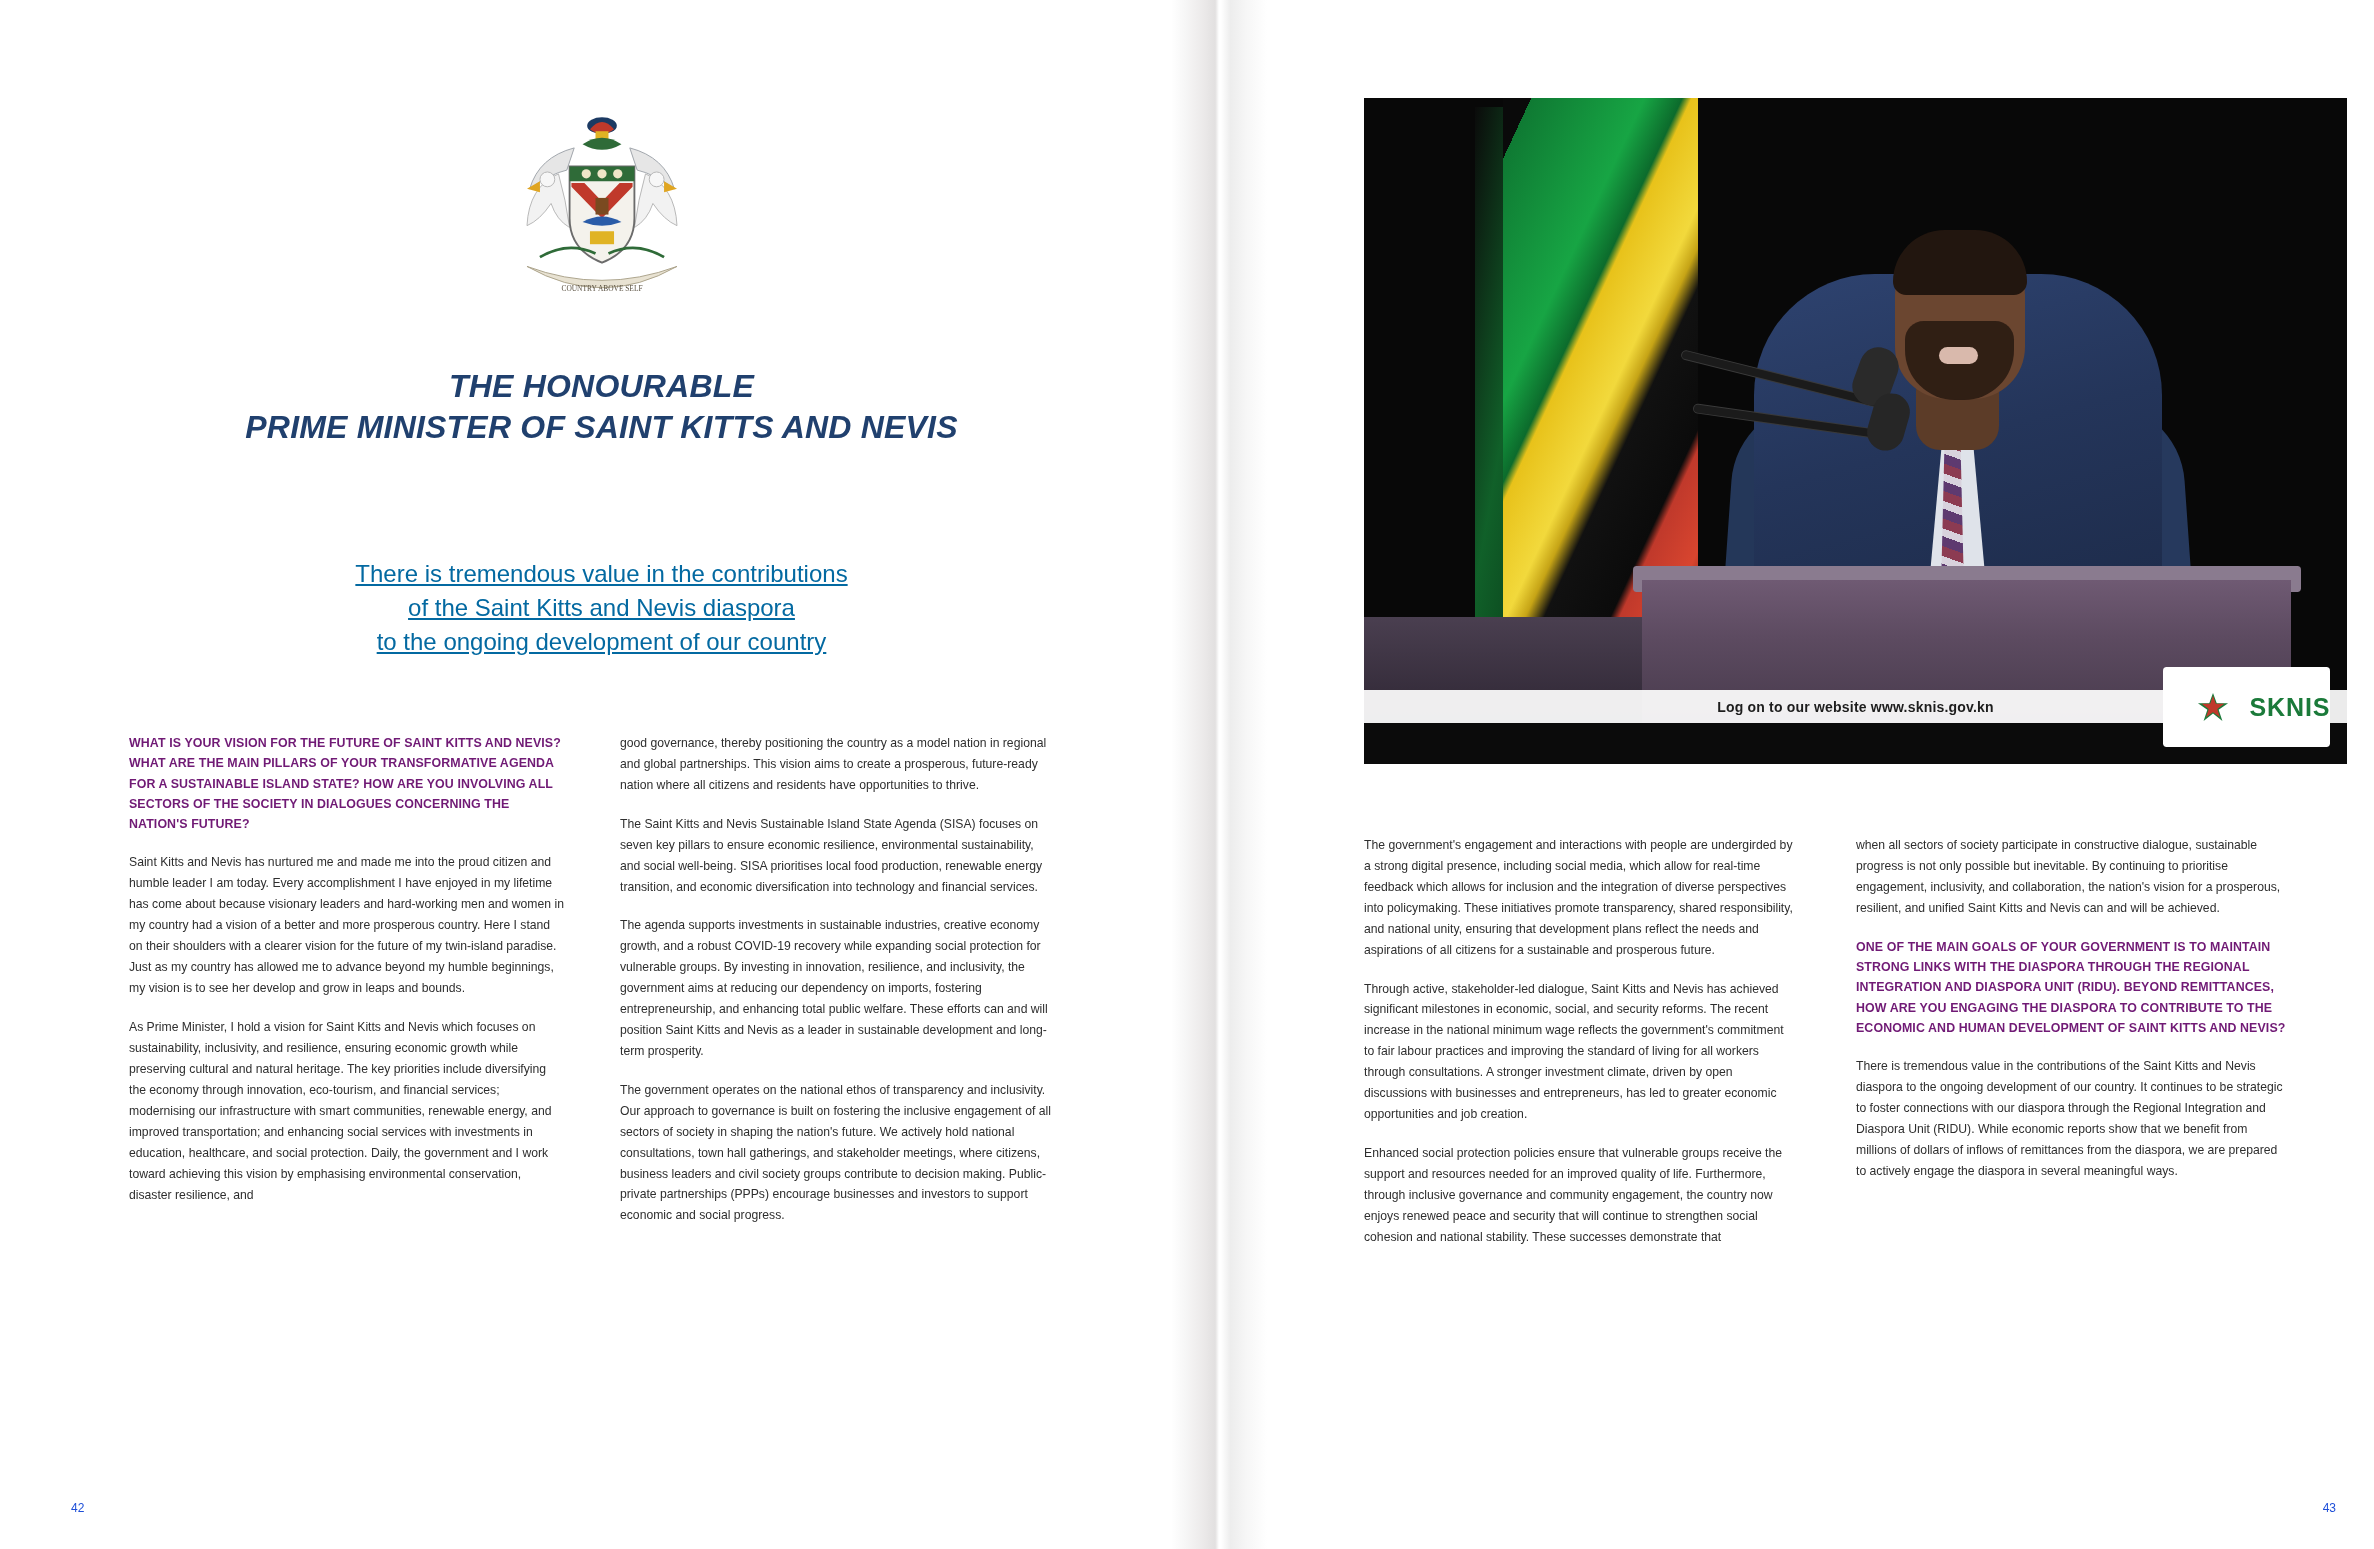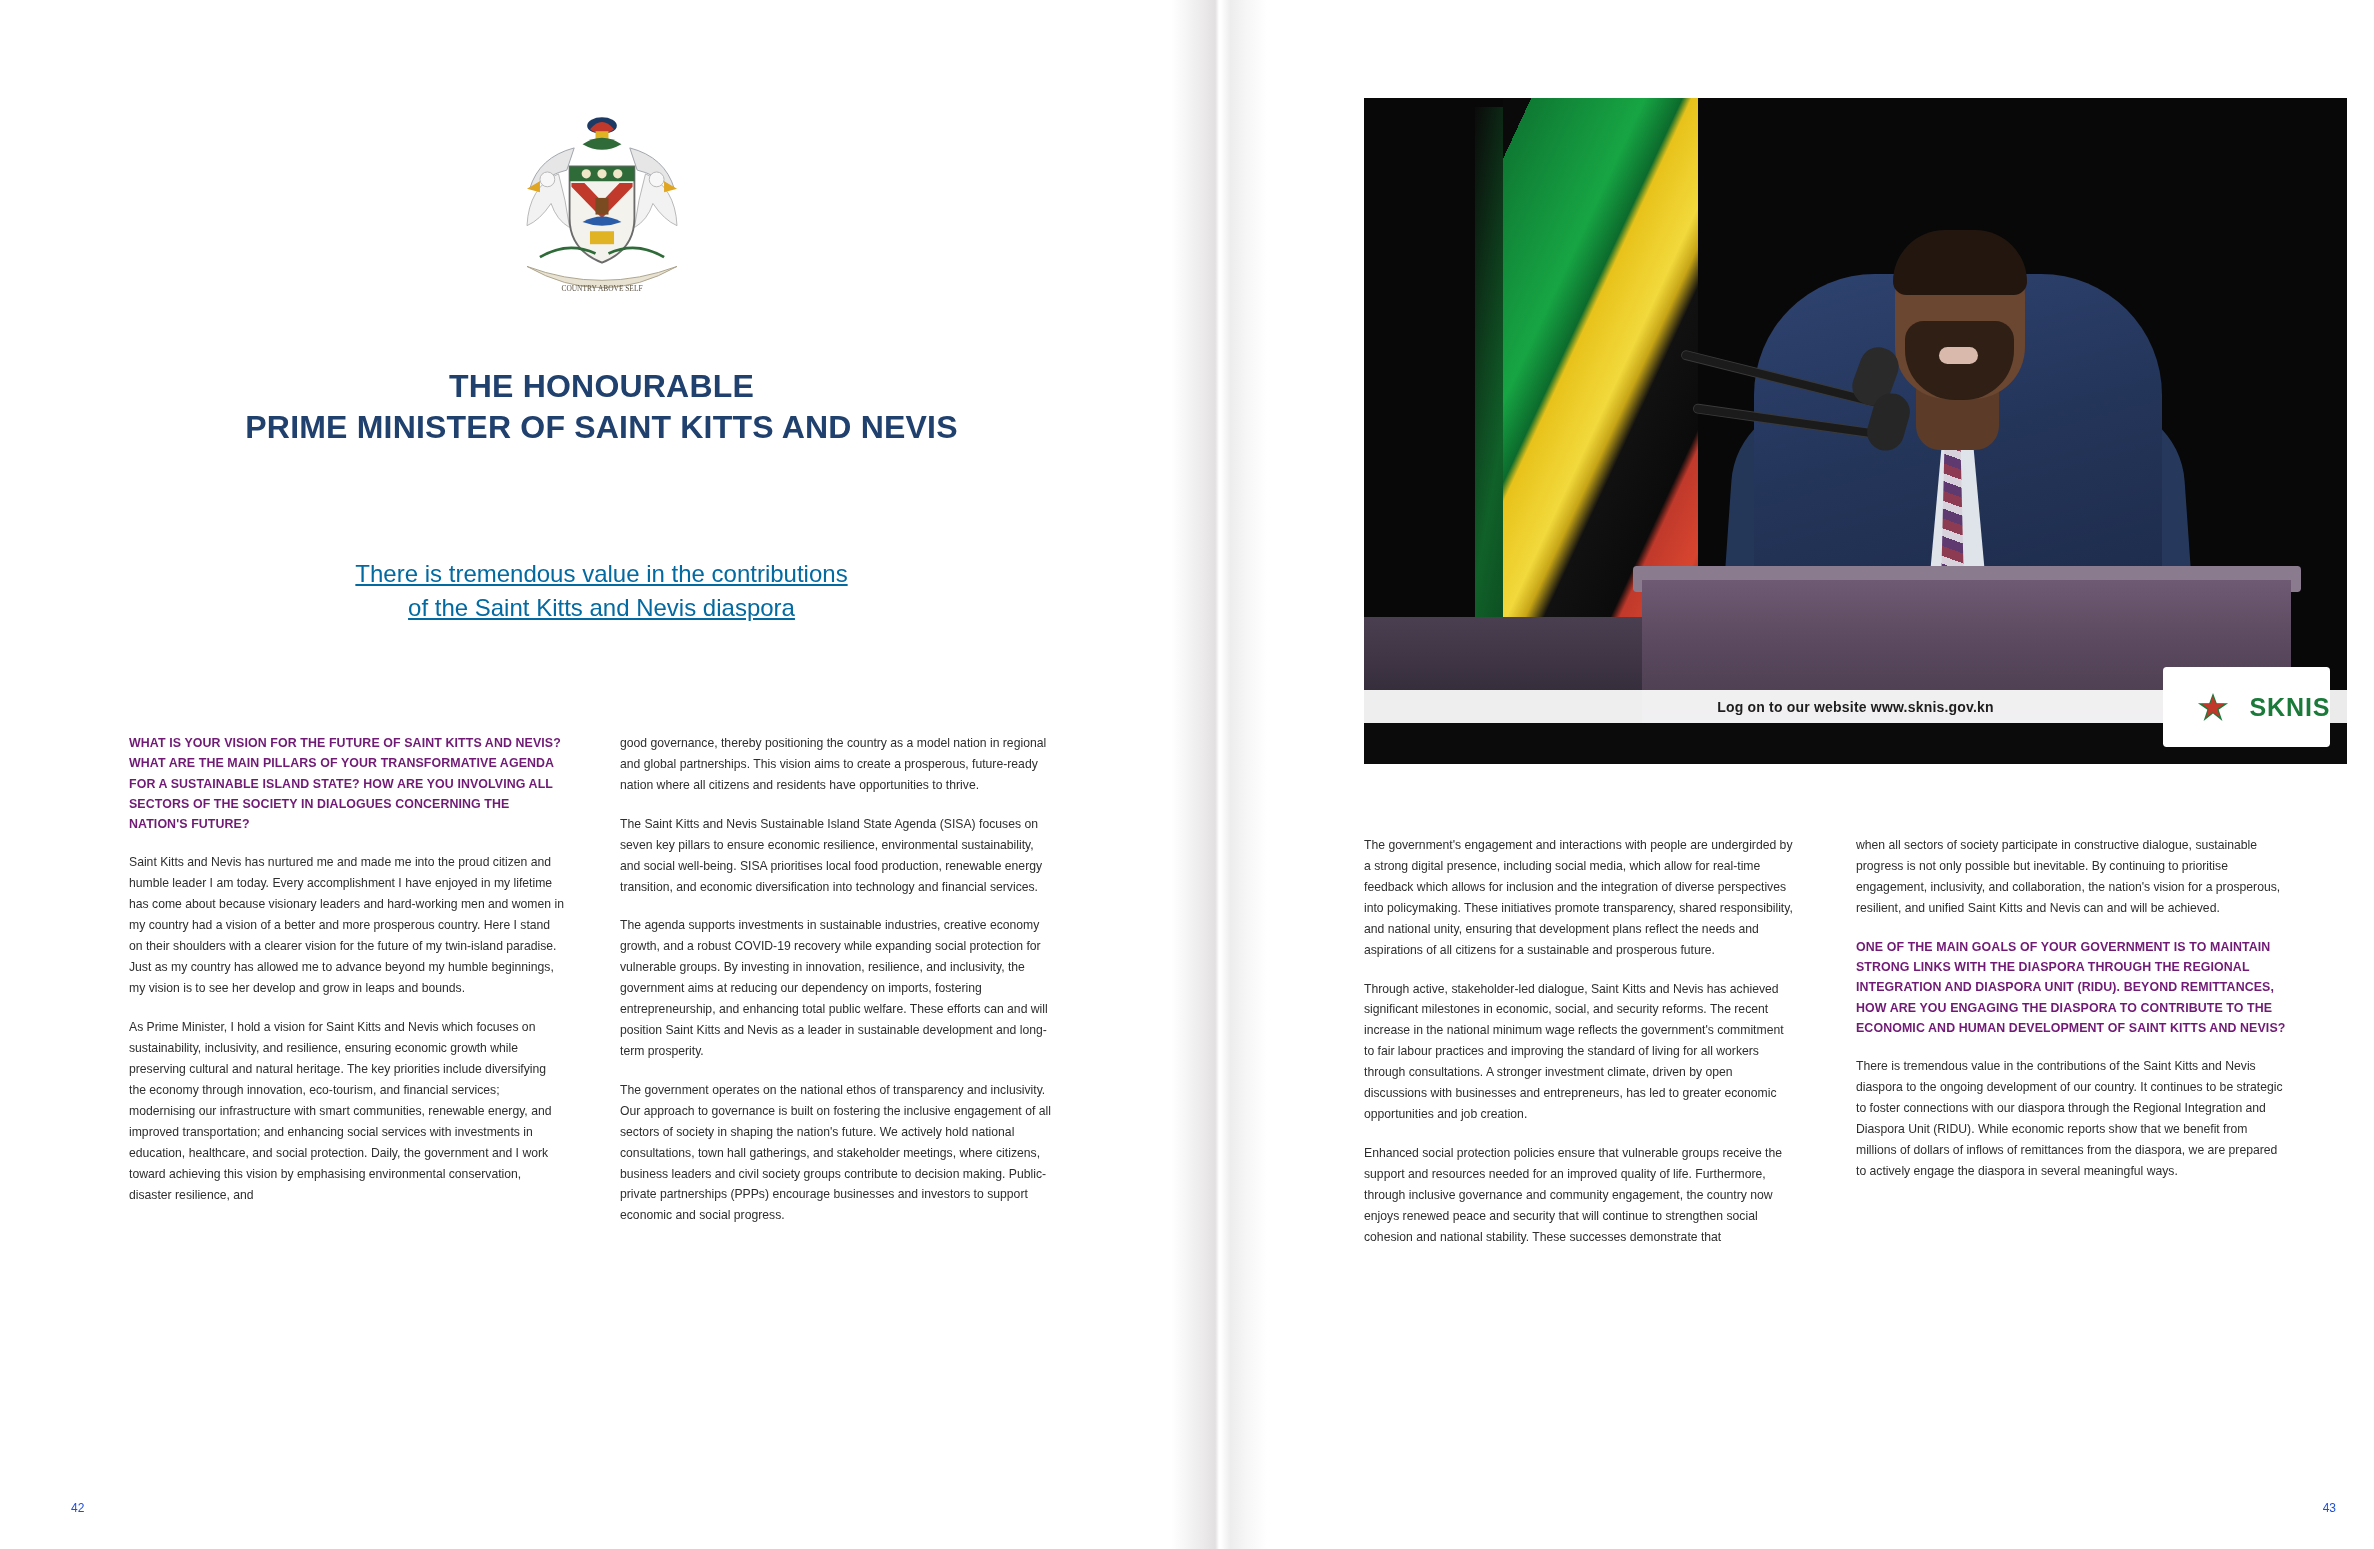--- a/index.html
+++ b/index.html
@@ -71,20 +71,21 @@
     left: 83px;
     right: 83px;
     text-align: center;
     color: #20406e;
   }
   .title-line {
     font-size: 32px;
     font-weight: bold;
     letter-spacing: 0.2px;
     line-height: 1.28;
+    font-style: italic;
   }
   .subtitle-block {
     position: absolute;
     top: 557px;
     left: 111px;
     right: 111px;
     text-align: center;
     color: #0369a1;
     text-decoration: underline;
   }
@@ -434,20 +435,21 @@
     </div>
 
     <div class="title-block">
       <div class="title-line">THE HONOURABLE</div>
       <div class="title-line">PRIME MINISTER OF SAINT KITTS AND NEVIS</div>
     </div>
 
     <div class="subtitle-block">
       <div class="subtitle-line">There is tremendous value in the contributions</div>
       <div class="subtitle-line">of the Saint Kitts and Nevis diaspora</div>
+      <div class="subtitle-line">to the ongoing development of our country</div>
     </div>
 
     <div class="cols">
       <div class="col">
         <p class="q">WHAT IS YOUR VISION FOR THE FUTURE OF SAINT KITTS AND NEVIS? WHAT ARE THE MAIN PILLARS OF YOUR TRANSFORMATIVE AGENDA FOR A SUSTAINABLE ISLAND STATE? HOW ARE YOU INVOLVING ALL SECTORS OF THE SOCIETY IN DIALOGUES CONCERNING THE NATION'S FUTURE?</p>
         <p>Saint Kitts and Nevis has nurtured me and made me into the proud citizen and humble leader I am today. Every accomplishment I have enjoyed in my lifetime has come about because visionary leaders and hard-working men and women in my country had a vision of a better and more prosperous country. Here I stand on their shoulders with a clearer vision for the future of my twin-island paradise. Just as my country has allowed me to advance beyond my humble beginnings, my vision is to see her develop and grow in leaps and bounds.</p>
         <p>As Prime Minister, I hold a vision for Saint Kitts and Nevis which focuses on sustainability, inclusivity, and resilience, ensuring economic growth while preserving cultural and natural heritage. The key priorities include diversifying the economy through innovation, eco-tourism, and financial services; modernising our infrastructure with smart communities, renewable energy, and improved transportation; and enhancing social services with investments in education, healthcare, and social protection. Daily, the government and I work toward achieving this vision by emphasising environmental conservation, disaster resilience, and</p>
       </div>
       <div class="col">
         <p>good governance, thereby positioning the country as a model nation in regional and global partnerships. This vision aims to create a prosperous, future-ready nation where all citizens and residents have opportunities to thrive.</p>

